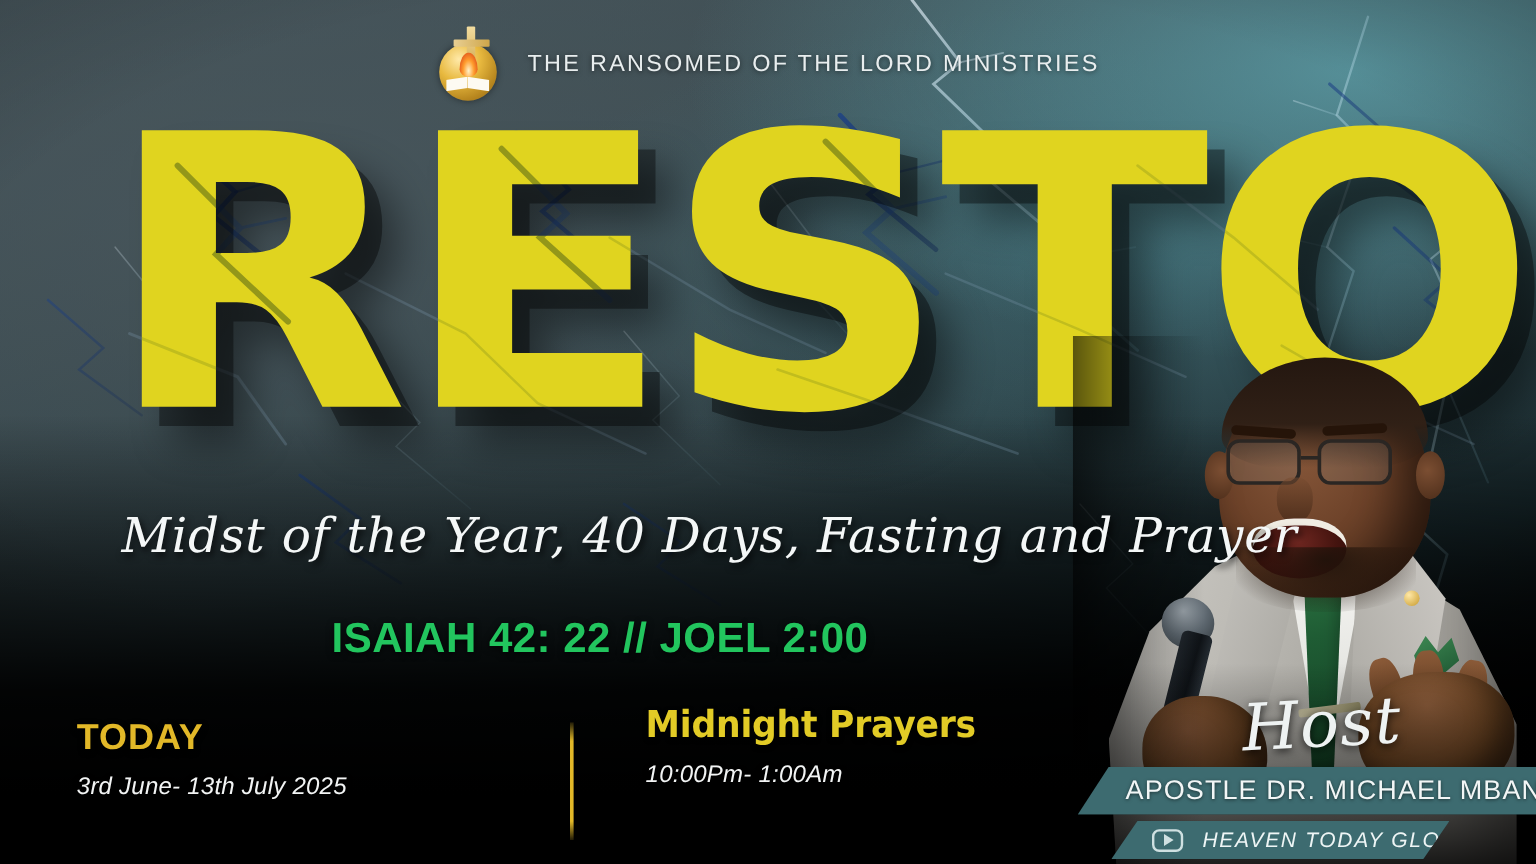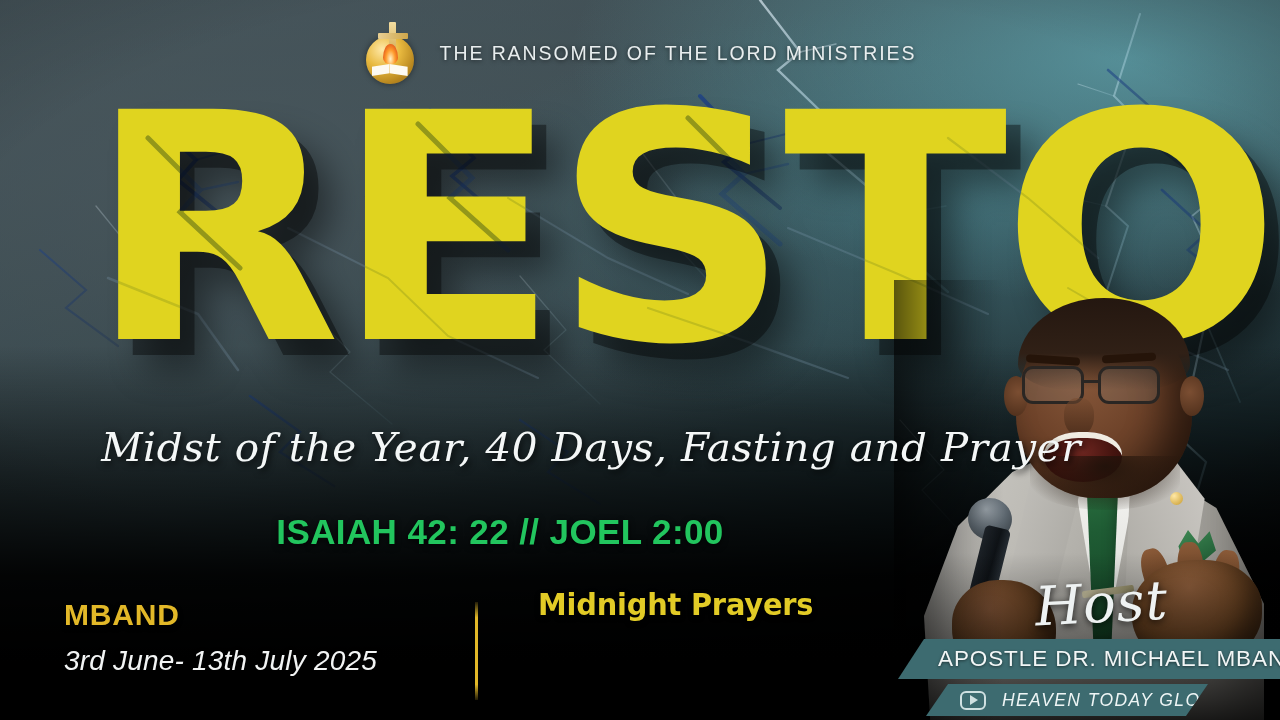--- a/index.html
+++ b/index.html
@@ -121,21 +121,21 @@
     color:#e2b828; text-shadow:0 2px 5px rgba(0,0,0,.8);
   }
   .info-head-cond{
     font-family:"DejaVu Sans", sans-serif;
     font-size:31px; font-weight:700; letter-spacing:-.2px;
     transform:scaleX(.93); transform-origin:left center;
     color:#e2cb26; text-shadow:0 2px 5px rgba(0,0,0,.8);
   }
   .info-val{
     margin-top:13px;
-    font-size:28px; font-style:italic; font-weight:400; letter-spacing:.2px;
+    font-size:20px; font-style:italic; font-weight:400; letter-spacing:.2px;
     color:#f2f4f4; text-shadow:0 2px 5px rgba(0,0,0,.85); white-space:nowrap;
   }
   .divider{
     position:absolute; left:475px; top:602px; width:3px; height:98px; z-index:6;
     background:linear-gradient(180deg, rgba(226,184,40,.15) 0%, #e2b828 16%, #e2b828 84%, rgba(226,184,40,.15) 100%);
   }
 
   
   .speaker{
     position:absolute; right:-6px; bottom:0; width:392px; height:440px; z-index:5;
@@ -390,28 +390,29 @@
         <path d="M980 210 L1060 256 L1140 292" stroke-width="2"></path>
       </g>
     </svg>
   </div>
 
   <div class="script-sub">Midst of the Year, 40 Days, Fasting and Prayer</div>
 
   <div class="scripture">ISAIAH 42: 22 // JOEL 2:00</div>
 
   <div class="info-date">
-    <div class="info-head-gold">MBAND</div>
+    <div class="info-head-gold">TODAY</div>
     <div class="info-val">3rd June-  13th July 2025</div>
   </div>
 
   <div class="divider"></div>
 
   <div class="info-time">
     <div class="info-head-cond">Midnight Prayers</div>
+    <div class="info-val">10:00Pm-  1:00Am</div>
   </div>
 
   <div class="speaker">
     <div class="ph sk-suit"></div>
     <div class="ph sk-shirt"></div>
     <div class="ph sk-lapelL"></div>
     <div class="ph sk-lapelR"></div>
     <div class="ph sk-tie"></div>
     <div class="ph sk-tiebar"></div>
     <div class="ph sk-pocket"></div>

